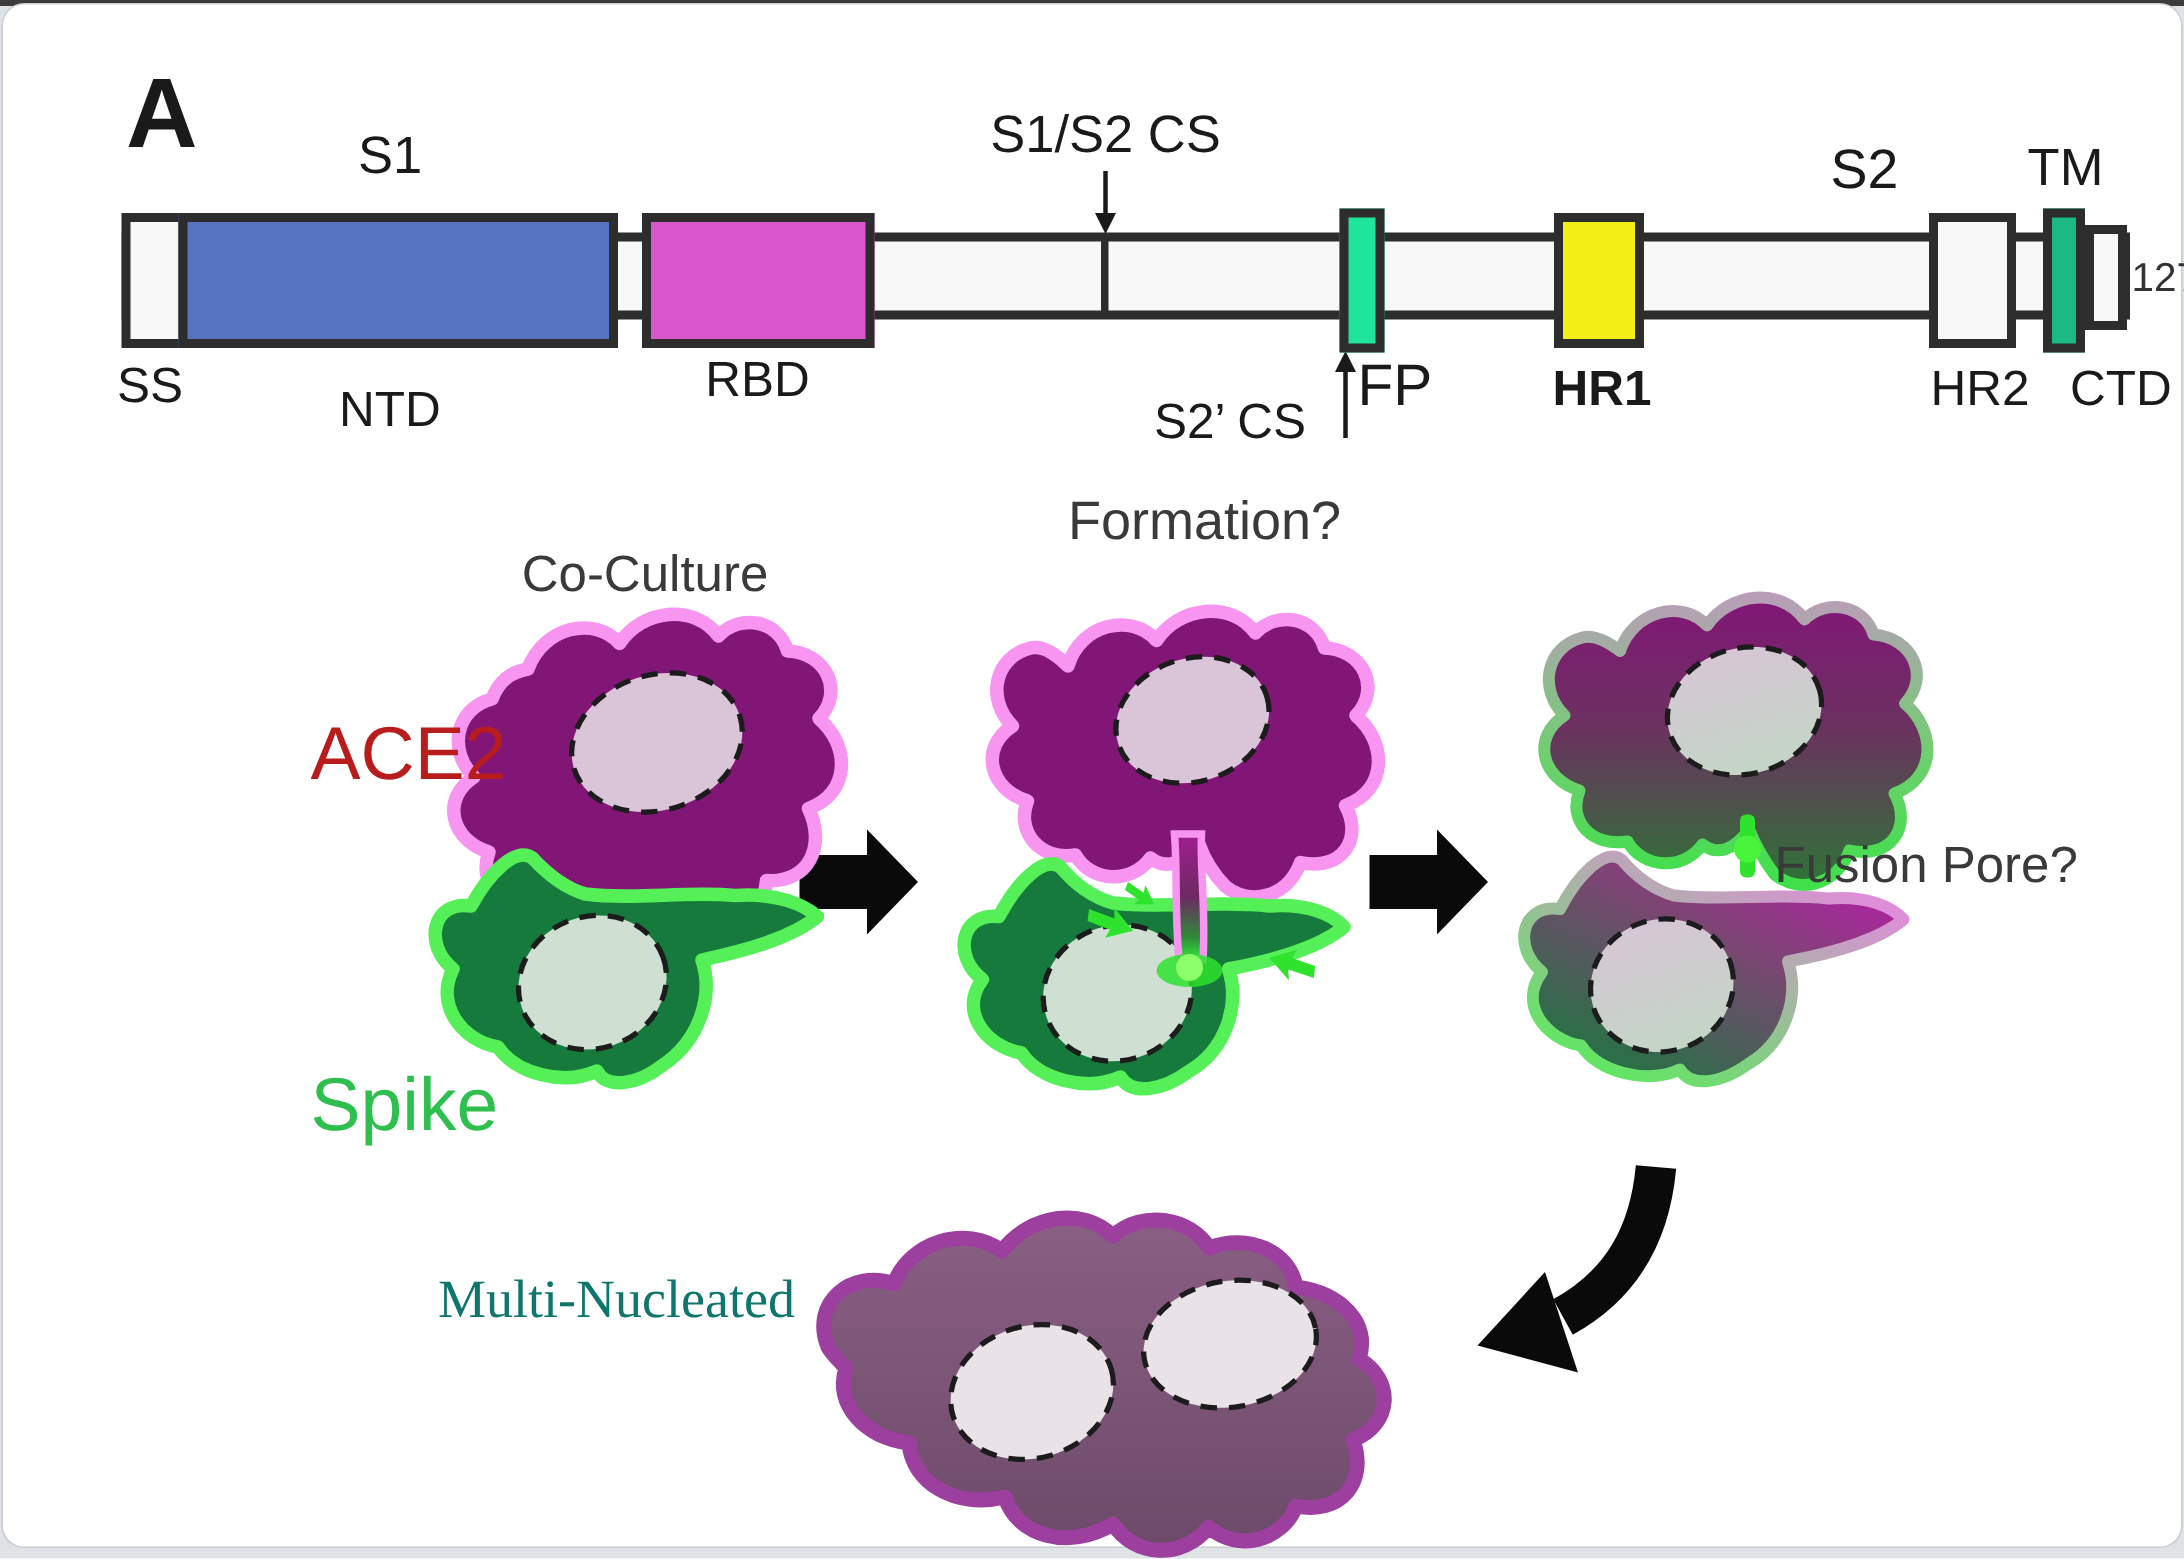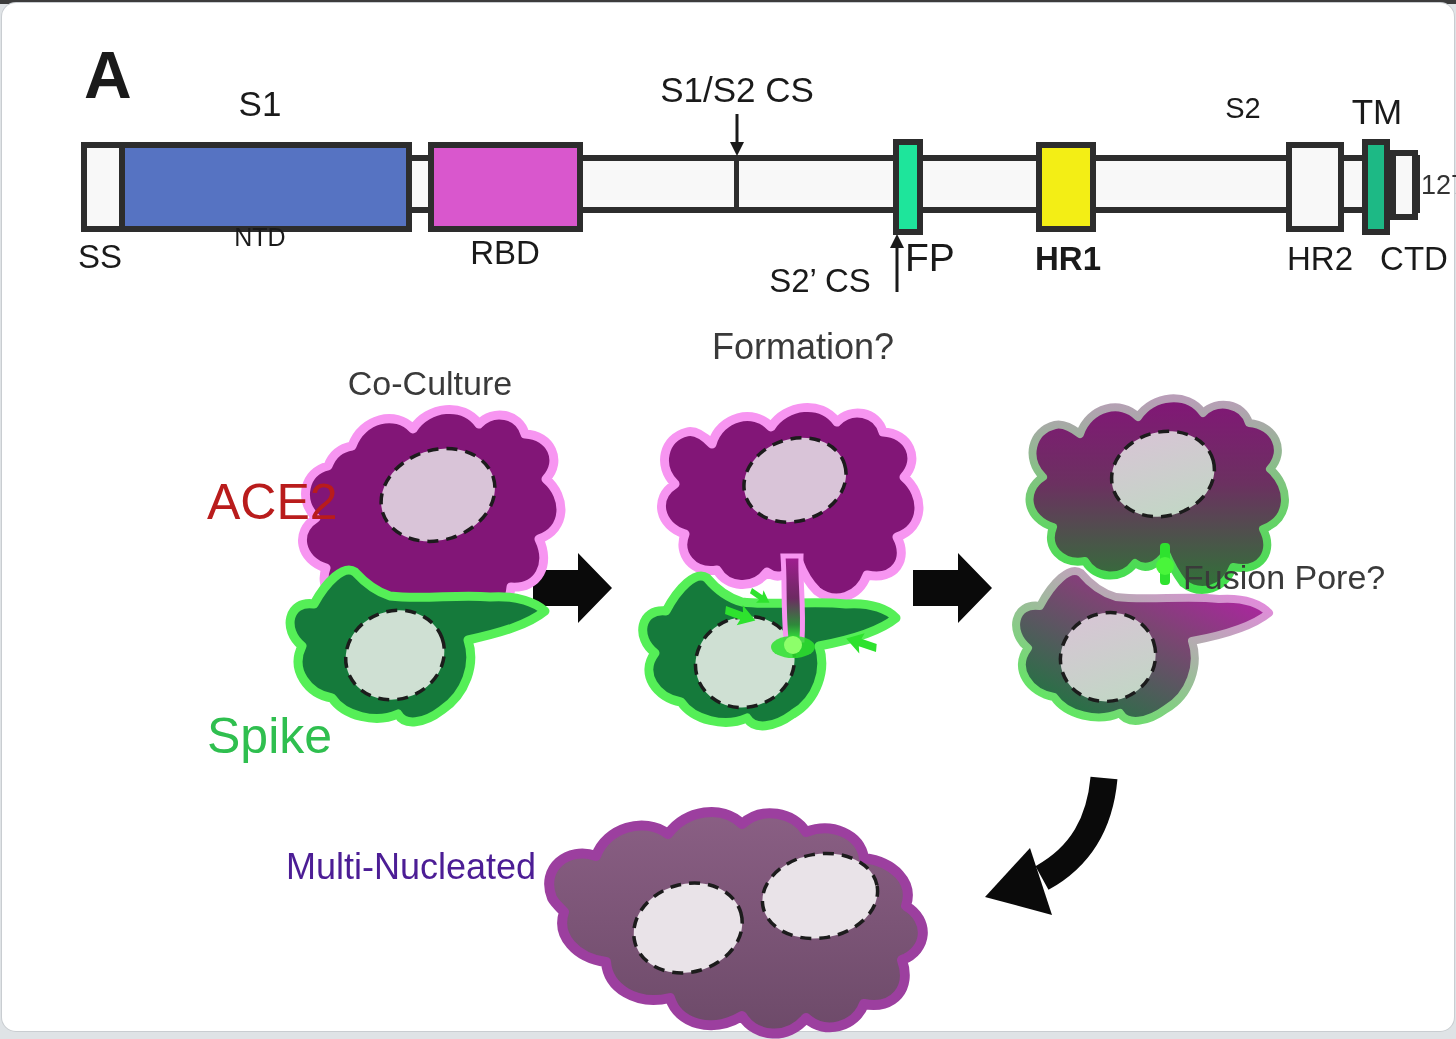--- a/index.html
+++ b/index.html
@@ -38,41 +38,41 @@
 <div class="dom" style="left: 119px; top: 142px; width: 293px; height: 90px; background: rgb(86, 115, 194); border-color: rgb(45, 45, 45);"></div>
 <div class="dom" style="left: 428px; top: 142px; width: 155px; height: 90px; background: rgb(217, 87, 205); border-color: rgb(45, 45, 45);"></div>
 <div class="dom" style="left: 893px; top: 139px; width: 30px; height: 96px; background: rgb(30, 229, 155); border-color: rgb(45, 45, 45);"></div>
 <div class="dom" style="left: 1036px; top: 142px; width: 60px; height: 90px; background: rgb(243, 238, 21); border-color: rgb(45, 45, 45);"></div>
 <div class="dom" style="left: 1286px; top: 142px; width: 58px; height: 90px; background: rgb(248, 248, 248); border-color: rgb(45, 45, 45);"></div>
 <div class="dom" style="left: 1362px; top: 139px; width: 28px; height: 96px; background: rgb(29, 185, 133); border-color: rgb(45, 45, 45);"></div>
 <div class="dom" style="left: 1390px; top: 150px; width: 28px; height: 70px; background: rgb(248, 248, 248); border-color: rgb(45, 45, 45);"></div>
 
 <div class="lbl" style="left:200px;top:84px;width:120px;font-size:35px;">S1</div>
 <div class="lbl" style="left:637px;top:70px;width:200px;font-size:35px;">S1/S2 CS</div>
-<div class="lbl" style="left:1193px;top:92px;width:100px;font-size:29px;">S2</div>
+<div class="lbl" style="left:1193px;top:92px;width:100px;font-size:37px;">S2</div>
 <div class="lbl" style="left:1327px;top:92px;width:100px;font-size:35px;">TM</div>
 <div class="lbl" style="left:60px;top:238px;width:80px;font-size:33px;">SS</div>
-<div class="lbl" style="left:200px;top:223px;width:120px;font-size:25px;">NTD</div>
+<div class="lbl" style="left:200px;top:254px;width:120px;font-size:33px;">NTD</div>
 <div class="lbl" style="left:445px;top:234px;width:120px;font-size:33px;">RBD</div>
 <div class="lbl" style="left:745px;top:262px;width:150px;font-size:33px;text-align:center;">S2’ CS</div>
 <div class="lbl" style="left:905px;top:236px;font-size:39px;text-align:left;">FP</div>
 <div class="lbl" style="left:1008px;top:240px;width:120px;font-size:33px;font-weight:bold;">HR1</div>
 <div class="lbl" style="left:1260px;top:240px;width:120px;font-size:33px;">HR2</div>
 <div class="lbl" style="left:1354px;top:240px;width:120px;font-size:33px;">CTD</div>
 <div class="lbl" style="left:1421px;top:170px;font-size:27px;color:#333;text-align:left;">127</div>
 
 <div class="lbl step-label" style="left: 280px; top: 364px; width: 300px; font-size: 34px; color: rgb(58, 58, 58);">Co-Culture</div>
 
 <div class="lbl step-label" style="left: 603px; top: 326px; width: 400px; color: rgb(58, 58, 58);">
   <div>Formation?</div>
 </div>
 
 <div class="lbl" style="left: 1183px; top: 558px; font-size: 34px; text-align: left; color: rgb(58, 58, 58);">Fusion Pore?</div>
 
-<div class="lbl step-label" style="left: 251px; top: 846px; width: 320px; color: #4c1d95;">
+<div class="lbl step-label" style="left: 251px; top: 846px; width: 320px; color: #0f766e; font-family: Liberation Serif, serif;">
   <div>Multi-Nucleated</div>
 </div>
 
 <div class="lbl" style="left: 207px; top: 474px; font-size: 50px; text-align: left; color: #b91c1c;">ACE2</div>
 <div class="lbl" style="left: 207px; top: 708px; font-size: 50px; text-align: right; color: rgb(47, 191, 79);">Spike</div>
 
 <svg id="art" width="1456" height="1039" viewBox="0 0 1456 1039">
   <defs>
     <linearGradient id="stalkGrad" x1="0" y1="0" x2="0" y2="1">
       <stop offset="0" stop-color="#a21d92"></stop>

